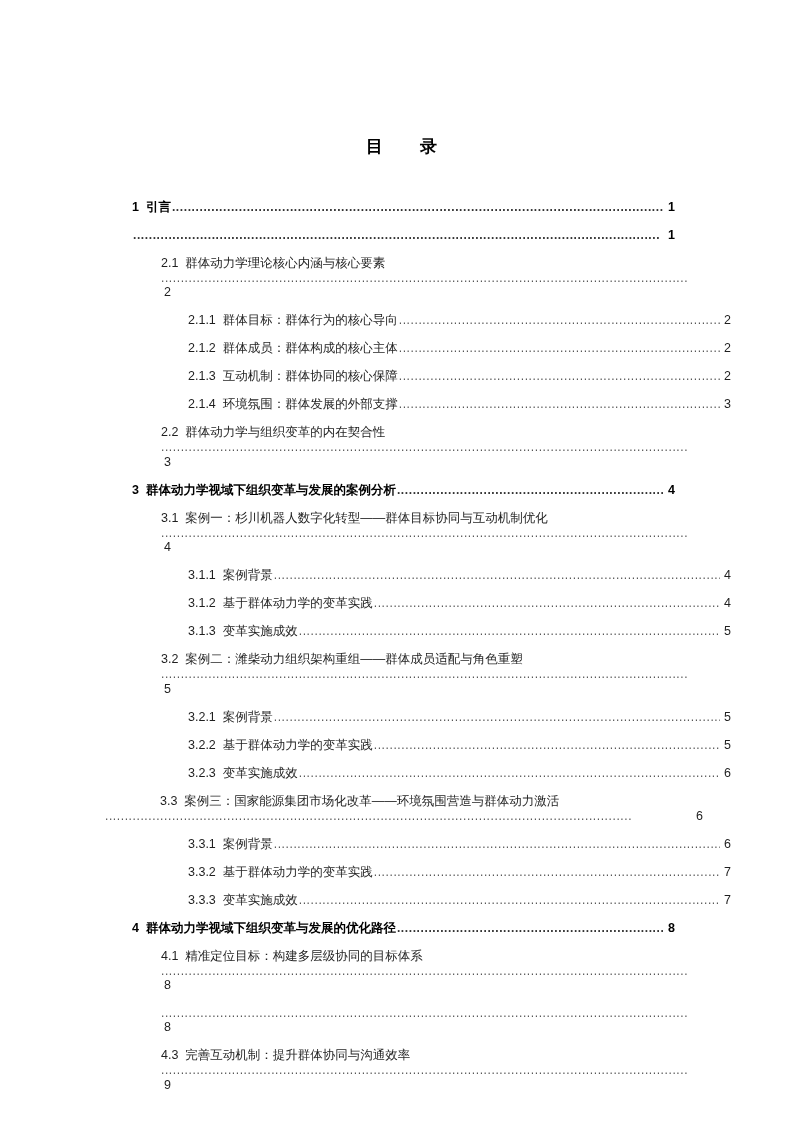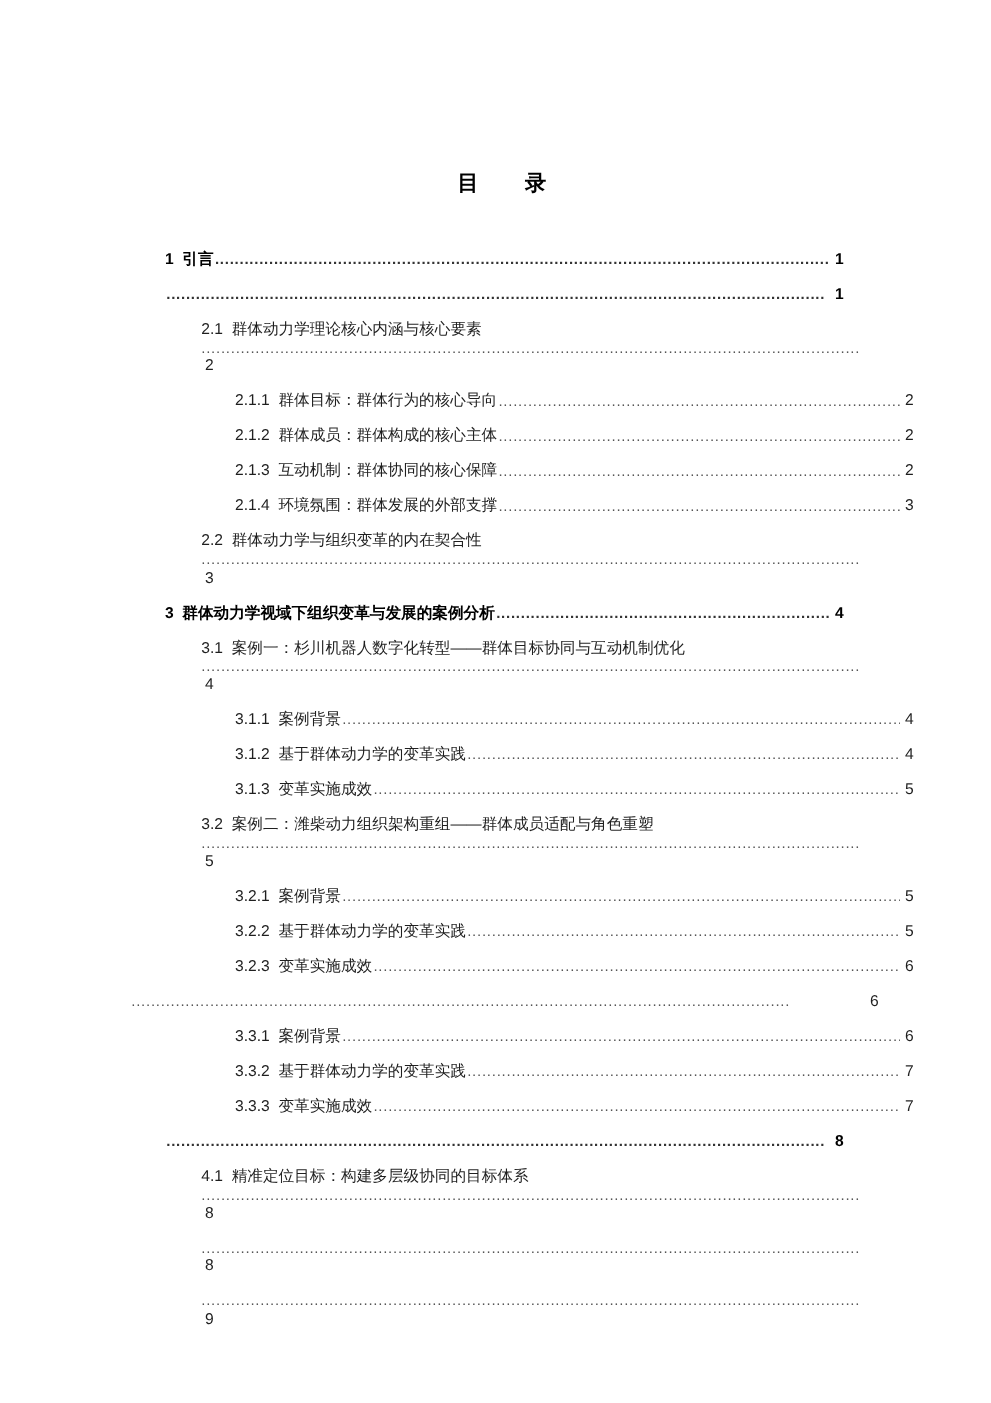--- a/index.html
+++ b/index.html
@@ -76,21 +76,20 @@
   }
   .lvl1 .dots { color: #333; }
   .lvl2 {
     margin-left: 28px;
     color: #1f1f1f;
     flex-direction: column;
   }
   .lvl3 {
     margin-left: 56px;
     color: #1f1f1f;
-    align-items: center;
   }
   
   .toc-entry.wrap {
     display: block;
     white-space: normal;
   }
   .toc-entry.wrap .line1 {
     display: block;
   }
   .toc-entry.wrap .line2 {
@@ -190,20 +189,21 @@
         <span class="txt">3.2.2&nbsp;&nbsp;基于群体动力学的变革实践</span>
         <span class="dots">......................................................................................................................................</span>
         <span class="pg">5</span>
       </div>
       <div class="toc-entry lvl3">
         <span class="txt">3.2.3&nbsp;&nbsp;变革实施成效</span>
         <span class="dots">......................................................................................................................................</span>
         <span class="pg">6</span>
       </div>
       <div class="toc-entry lvl2 wrap">
+        <span class="line1">3.3&nbsp;&nbsp;案例三：国家能源集团市场化改革——环境氛围营造与群体动力激活</span>
         <span class="line2">
           <span class="dots">......................................................................................................................................</span>
           <span class="pg">6</span>
         </span>
       </div>
       <div class="toc-entry lvl3">
         <span class="txt">3.3.1&nbsp;&nbsp;案例背景</span>
         <span class="dots">......................................................................................................................................</span>
         <span class="pg">6</span>
       </div>
@@ -211,31 +211,33 @@
         <span class="txt">3.3.2&nbsp;&nbsp;基于群体动力学的变革实践</span>
         <span class="dots">......................................................................................................................................</span>
         <span class="pg">7</span>
       </div>
       <div class="toc-entry lvl3">
         <span class="txt">3.3.3&nbsp;&nbsp;变革实施成效</span>
         <span class="dots">......................................................................................................................................</span>
         <span class="pg">7</span>
       </div>
       <div class="toc-entry lvl1">
+        <span class="txt">4&nbsp;&nbsp;群体动力学视域下组织变革与发展的优化路径</span>
         <span class="dots">......................................................................................................................................</span>
         <span class="pg">8</span>
       </div>
       <div class="toc-entry lvl2">
         <span class="txt">4.1&nbsp;&nbsp;精准定位目标：构建多层级协同的目标体系</span>
         <span class="dots">......................................................................................................................................</span>
         <span class="pg">8</span>
       </div>
       <div class="toc-entry lvl2">
         <span class="dots">......................................................................................................................................</span>
         <span class="pg">8</span>
       </div>
       <div class="toc-entry lvl2">
+        <span class="txt">4.3&nbsp;&nbsp;完善互动机制：提升群体协同与沟通效率</span>
         <span class="dots">......................................................................................................................................</span>
         <span class="pg">9</span>
       </div>
     </div>
 
 </div>
 
 </body></html>

